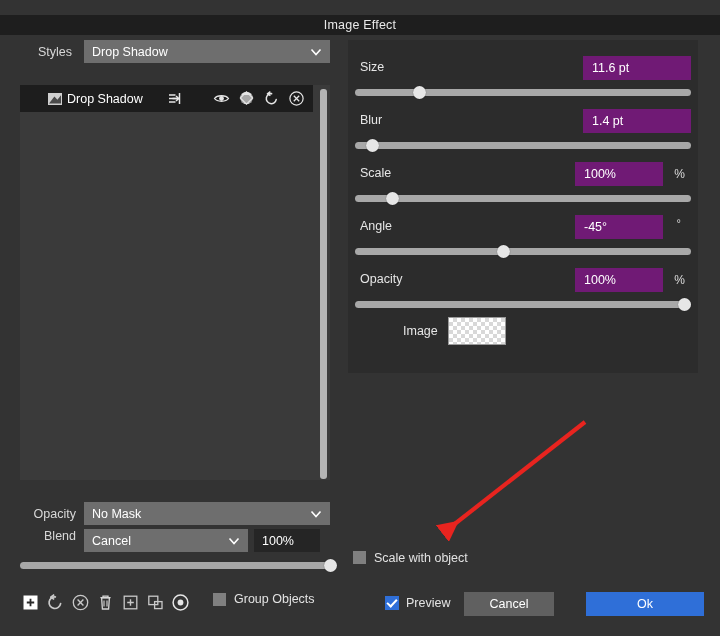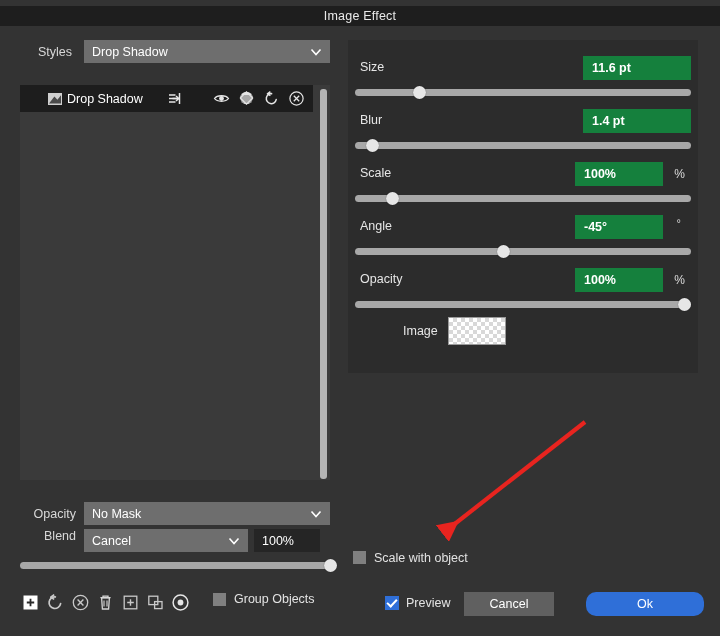--- a/index.html
+++ b/index.html
@@ -11,21 +11,21 @@
   }
   #app {
     position: relative;
     width: 720px; height: 636px;
     background: #333333;
     color: #e8e8e8;
   }
 
   
   .titlebar {
-    position: absolute; left: 0; top: 6px; width: 720px; height: 20px;
+    position: absolute; left: 0; top: 15px; width: 720px; height: 20px;
     background: #1e1e1e;
     display: flex; align-items: center; justify-content: center;
   }
   .titlebar-text {
     font-size: 12.5px; color: #e9e9e9; letter-spacing: .2px;
   }
 
   
   .styles-row {
     position: absolute; left: 20px; top: 40px; width: 310px; height: 23px;
@@ -138,22 +138,22 @@
   }
   .prop {
     position: absolute; left: 7px; width: 336px; height: 46px;
   }
   .prop-label {
     position: absolute; left: 5px; top: 0;
     font-size: 12.5px; color: #e6e6e6;
   }
   .valbox {
     position: absolute; top: -4px; height: 24px;
-    background: #15803d; display: flex; align-items: center;
-    padding-left: 9px; font-size: 12.5px; color: #ffffff; cursor: text; font-weight: bold;
+    background: #701a75; display: flex; align-items: center;
+    padding-left: 9px; font-size: 12.5px; color: #ffffff; cursor: text;
   }
   .valbox.wide { right: 0; width: 108px; }
   .valbox.narrow { right: 28px; width: 88px; }
   .unit {
     position: absolute; right: 6px; top: 1px;
     font-size: 12px; color: #dcdcdc;
   }
   .unit.deg { right: 10px; top: -2px; font-size: 11px; }
   .prop-slider {
     position: absolute; left: 0; right: 0; top: 26px; height: 13px;
@@ -194,21 +194,21 @@
     content: ""; position: absolute; left: 4px; top: 1px;
     width: 4px; height: 8px; border: solid #ffffff;
     border-width: 0 2px 2px 0; transform: rotate(43deg);
   }
   .btn {
     position: absolute; top: 592px; height: 24px;
     display: flex; align-items: center; justify-content: center;
     font-size: 12.5px; cursor: pointer;
   }
   .btn-cancel { left: 464px; width: 90px; background: #606060; color: #ffffff; }
-  .btn-ok { left: 586px; width: 118px; background: #2f6fd8; color: #ffffff; border-radius: 10px; }
+  .btn-ok { left: 586px; width: 118px; background: #2f6fd8; color: #ffffff; }
 
   
   .arrow-overlay {
     position: absolute; left: 0; top: 0; width: 720px; height: 636px;
     pointer-events: none;
   }
 </style>
 </head>
 <body>
 

